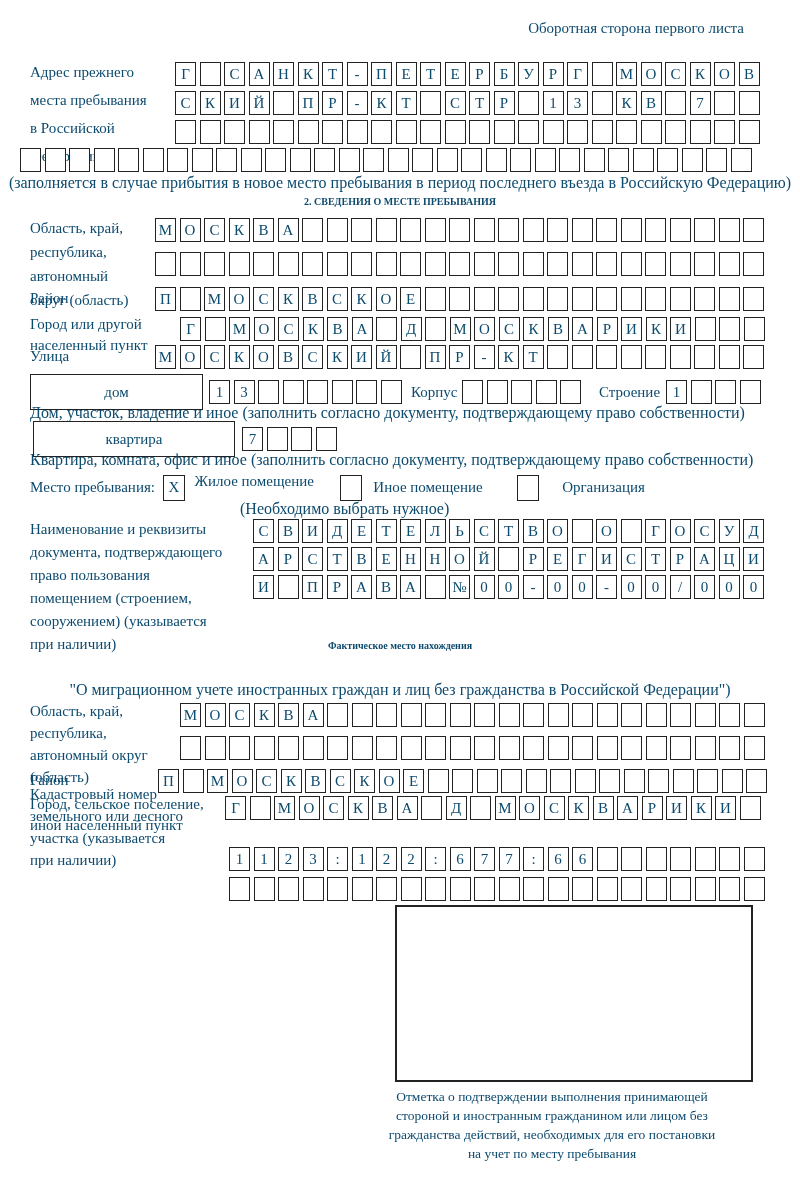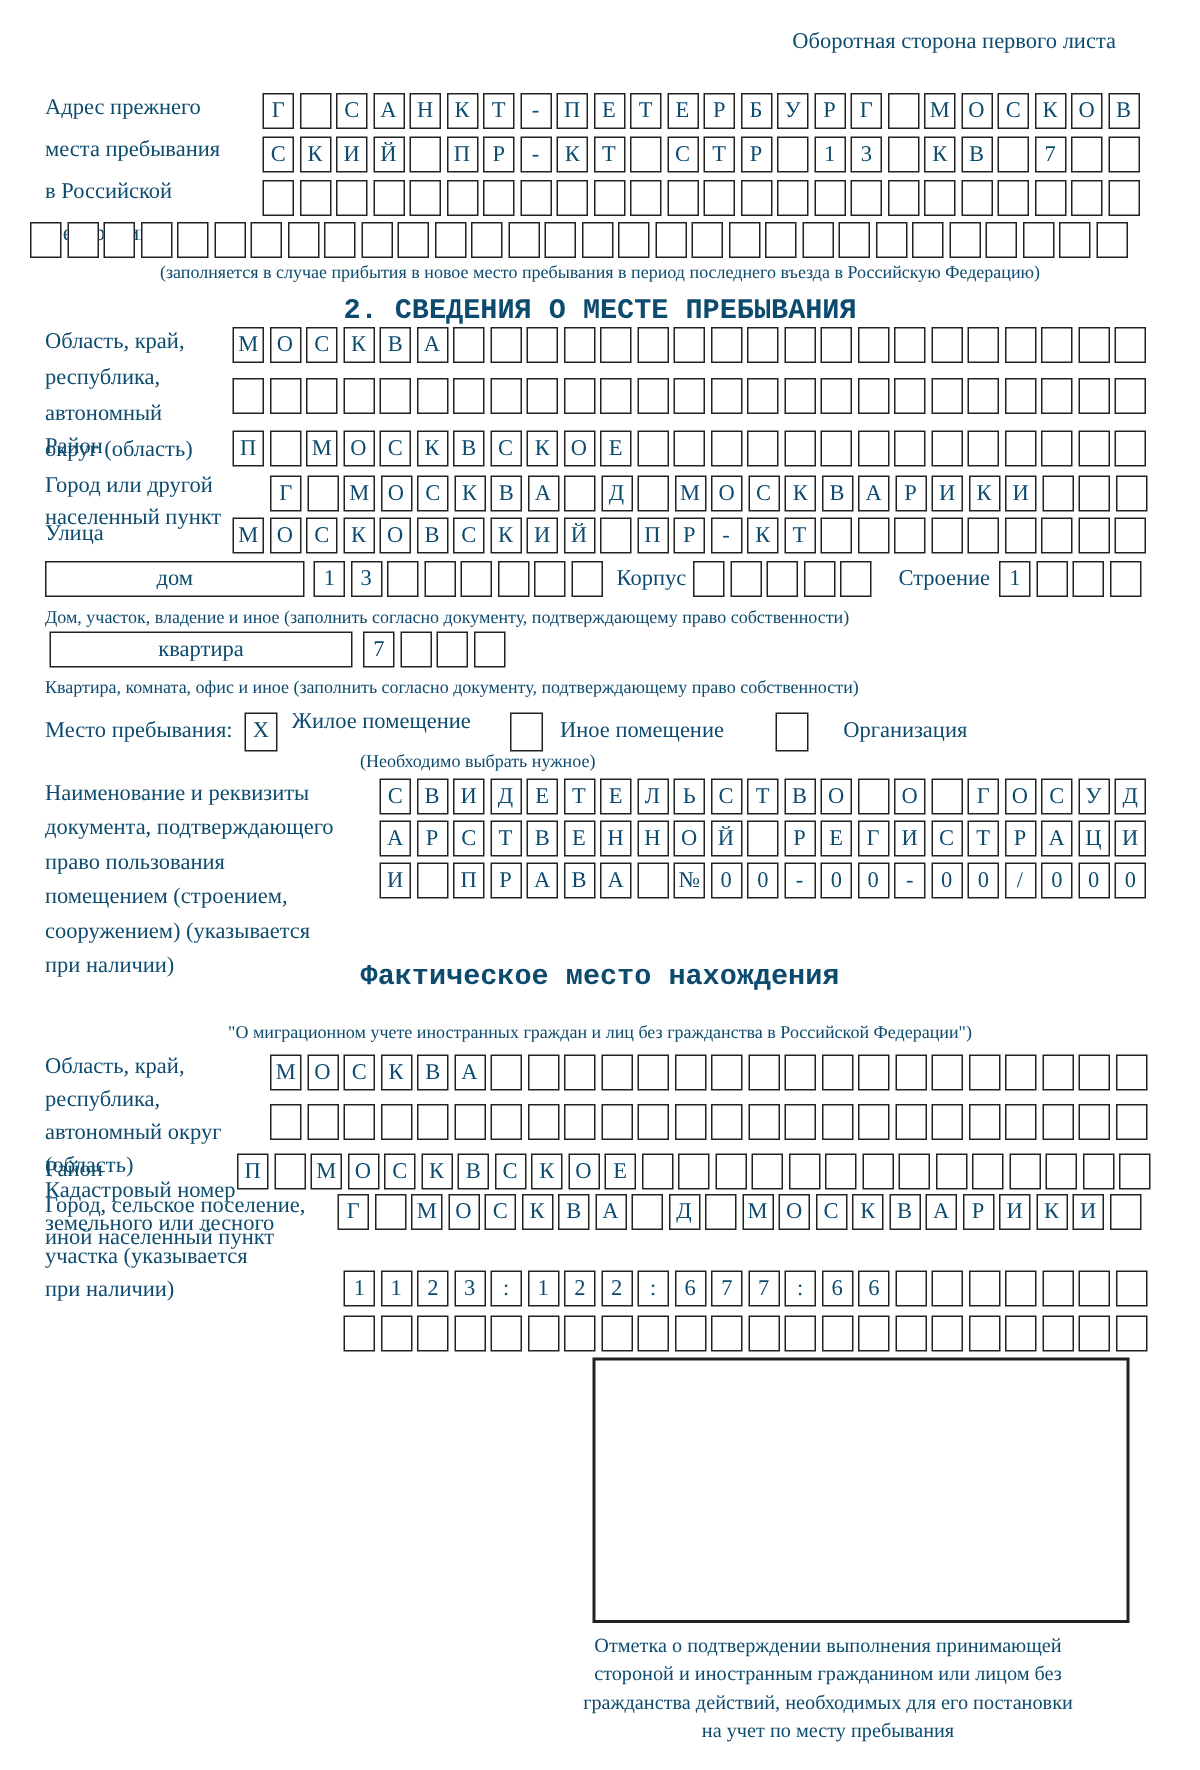--- a/index.html
+++ b/index.html
@@ -2,31 +2,31 @@
 <html><head>
 <meta charset="utf-8">
 <style>
   html,body{margin:0;padding:0;background:#fff;}
   .page{position:relative;width:800px;height:1180px;background:#ffffff;
         font-family:"Liberation Serif",serif;color:#0c4a6e;overflow:hidden;}
   .abs{position:absolute;}
   .lbl{font-size:15px;white-space:pre-line;}
   .lh28{line-height:28px;} .lh24{line-height:24px;} .lh22{line-height:22px;}
   .lh21{line-height:21px;} .lh23{line-height:23px;}
-  .note{font-size:12px;white-space:pre-line;}
-  .title{font-size:19px;font-weight:bold;font-family:Liberation Mono, monospace;}
+  .note{font-size:16px;white-space:pre-line;}
+  .title{font-size:10px;font-weight:bold;}
   .center{left:0;width:800px;text-align:center;}
   .cells{display:flex;}
   .cell{flex:0 0 auto;width:21px;height:24px;margin-right:3.5px;
         border:1.5px solid #222;box-sizing:border-box;
         display:inline-flex;align-items:center;justify-content:center;
         font-size:15px;background:#fff;}
   .cells.big .cell{width:22px;height:26px;}
   .inline-row{display:flex;align-items:center;}
-  .widebox{border:1.5px solid #222;height:24px;box-sizing:border-box;
+  .widebox{border:1.5px solid #222;height:36px;box-sizing:border-box;
         display:flex;align-items:center;justify-content:center;font-size:15px;}
   .stampbox{border:2px solid #222;box-sizing:border-box;background:#fff;}
   .caption{font-size:13.5px;line-height:19px;text-align:center;white-space:pre-line;}
 </style>
 </head>
 <body>
 
 <div class="page">
 
   <div class="abs lbl" style="top:20px;right:56px;">Оборотная сторона первого листа</div>

